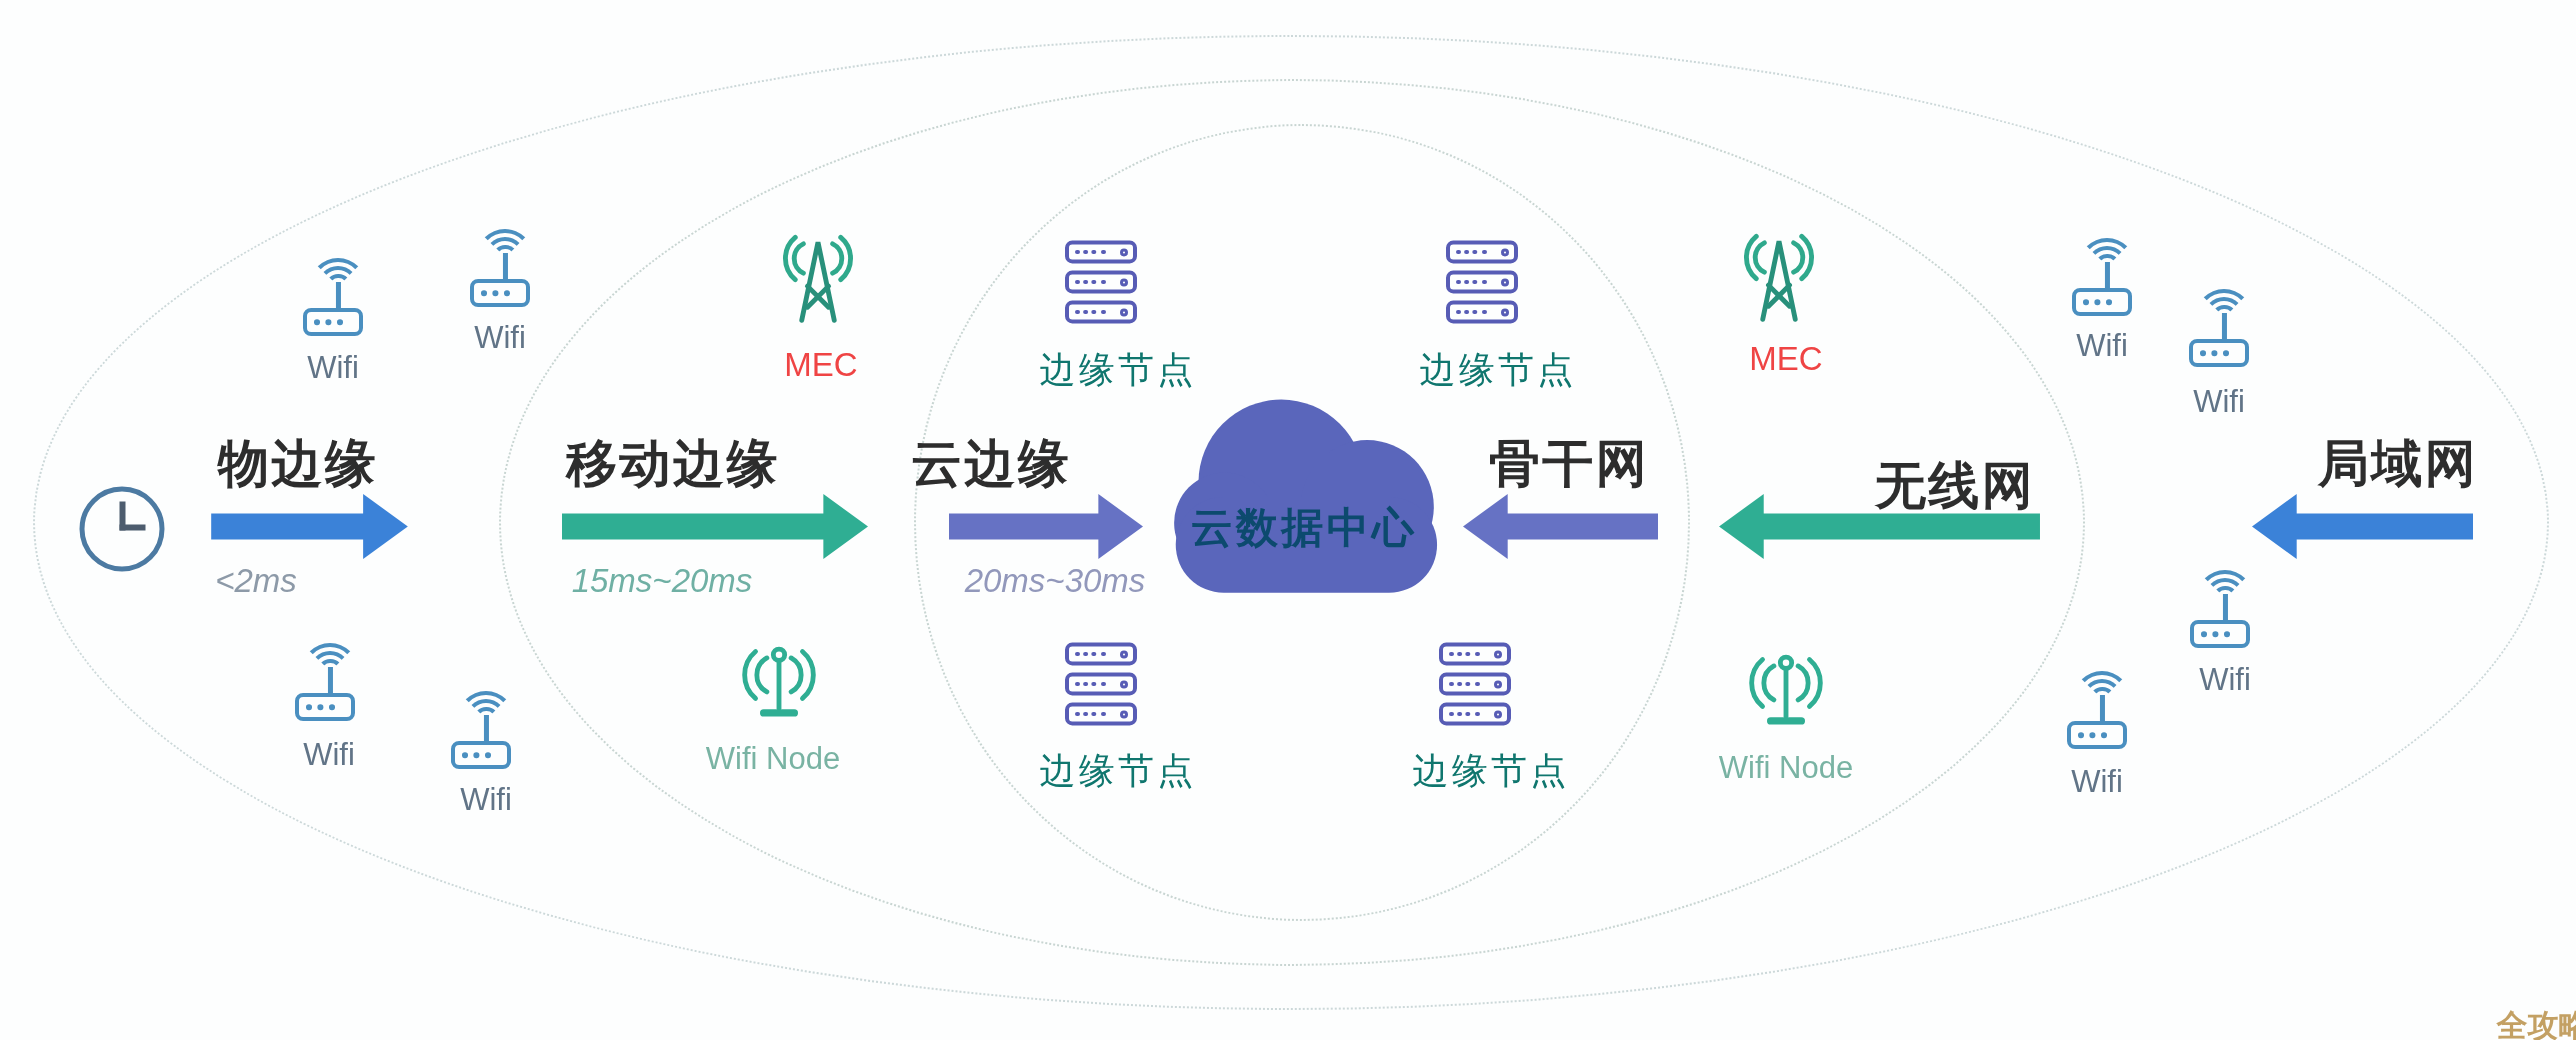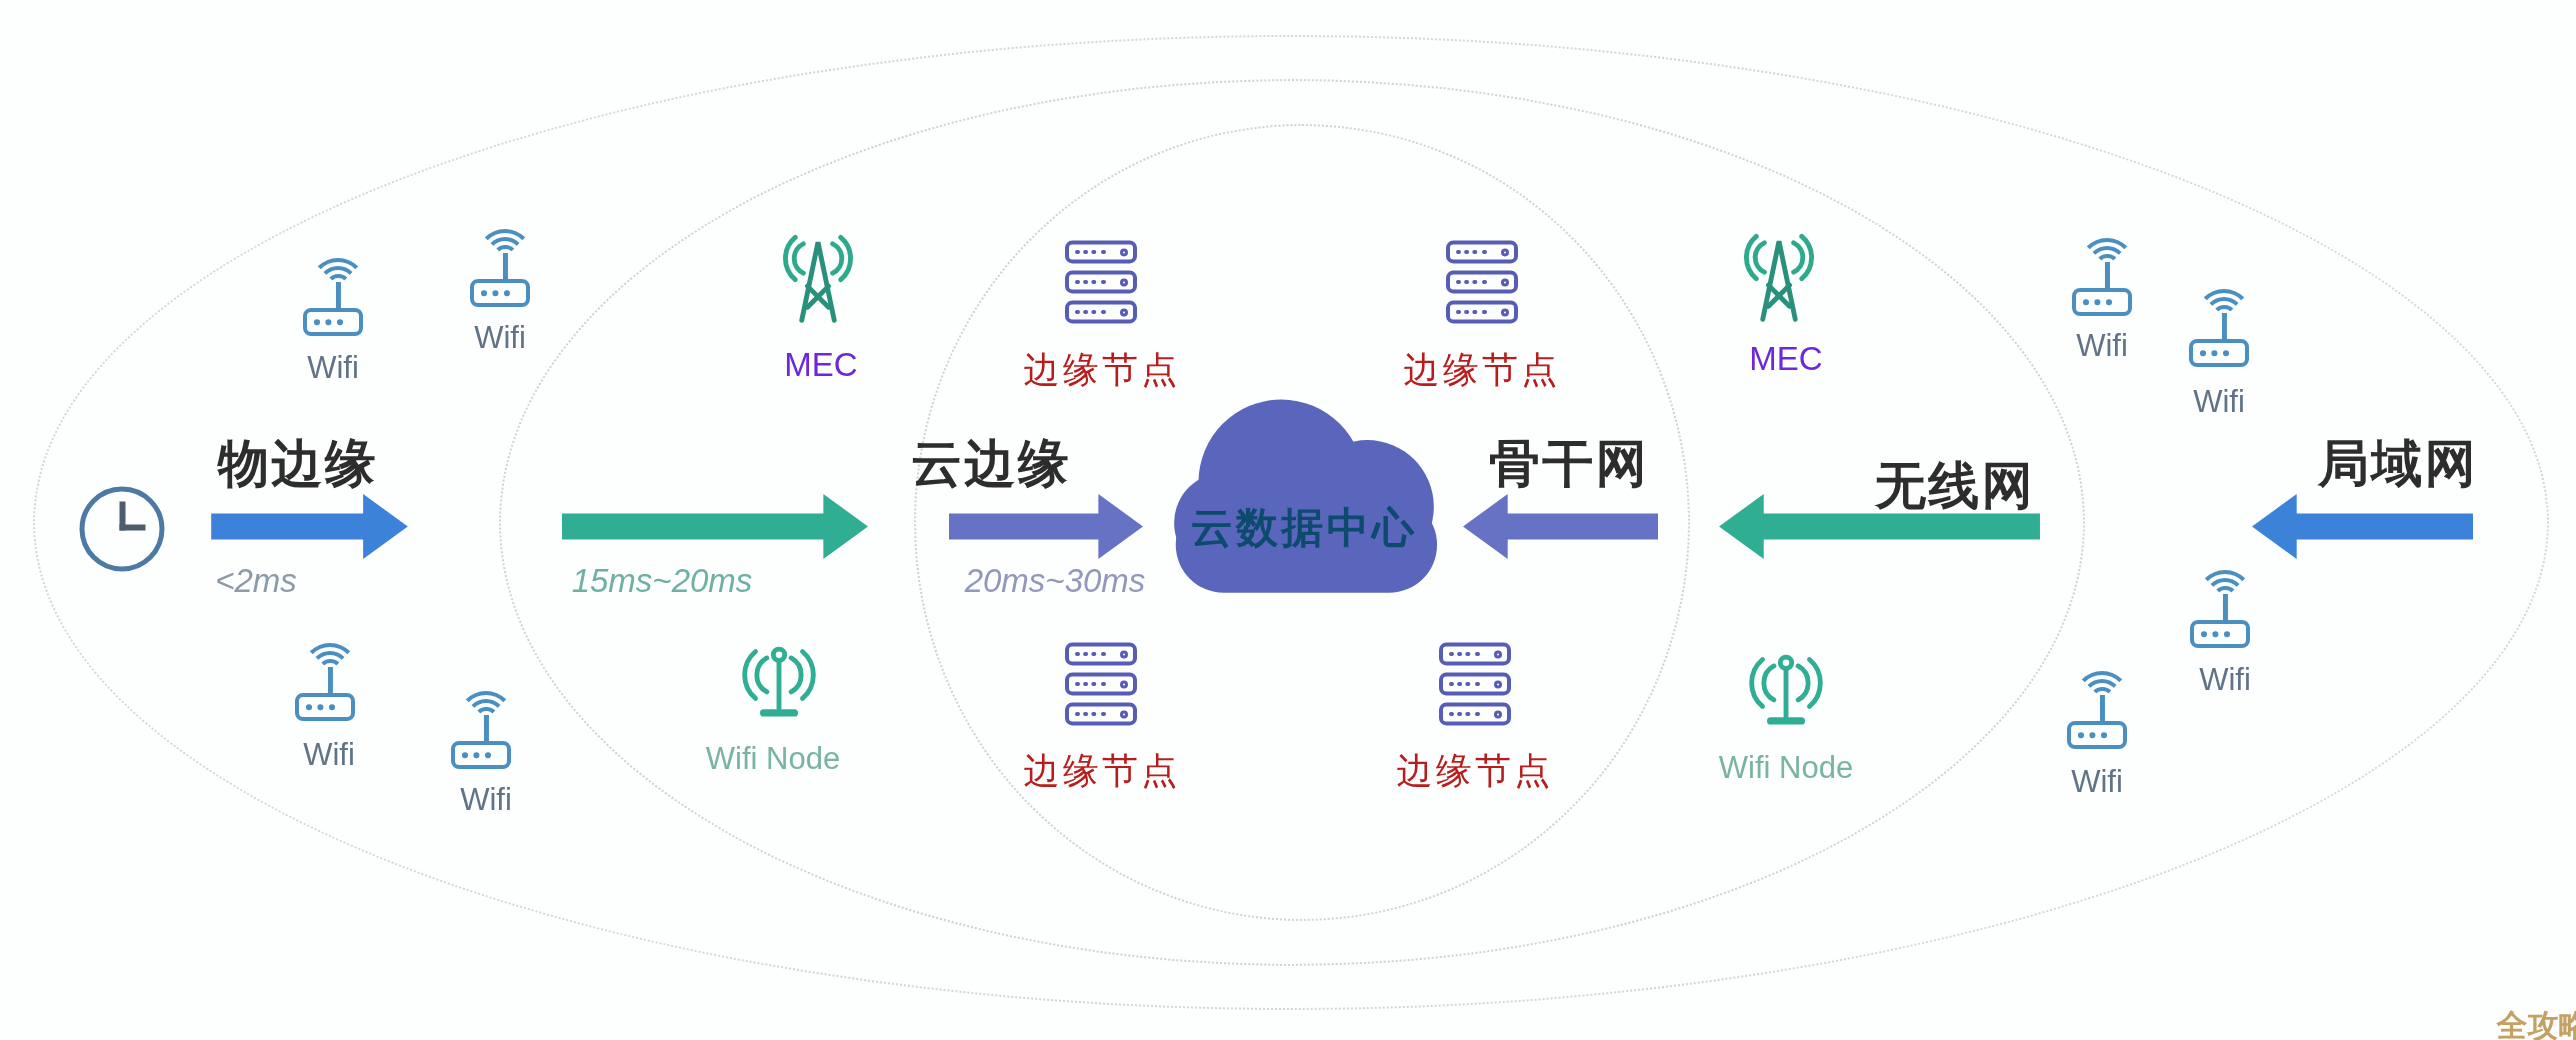--- a/index.html
+++ b/index.html
@@ -8,23 +8,23 @@
   
   .ring{position:absolute;border:2.4px dotted #ccd8d9;border-radius:50%;}
   .ring1{left:33px;top:35px;width:2512px;height:971px;}
   .ring2{left:499px;top:79px;width:1582px;height:883px;border-color:#c8d5d2;}
   .ring3{left:914px;top:124px;width:772px;height:793px;border-color:#c8d5d2;}
   
   .lbl{position:absolute;transform:translate(-50%,-50%);white-space:nowrap;line-height:1;}
   .stage-title{font-size:51px;font-weight:700;color:#2d2d2d;letter-spacing:2.4px;}
   .latency{font-size:33px;font-weight:400;font-style:italic;}
   .node-label{font-size:31px;color:#617487;}
-  .mec-label{font-size:33px;color:#6d28d9;}
+  .mec-label{font-size:33px;color:#ef4444;}
   .wifinode-label{font-size:31px;color:#79b3a3;}
-  .edge-label{font-size:36px;color:#b91c1c;letter-spacing:3.3px;}
+  .edge-label{font-size:36px;color:#0f766e;letter-spacing:3.3px;margin-left:16px;}
   .cloud-label{font-size:42px;font-weight:700;color:#0c4a6e;letter-spacing:3.3px;text-align:center;}
   .watermark{font-size:31px;font-weight:700;color:#c3a063;}
   .arrow{position:absolute;height:65px;}
   
   .clock-icon{position:absolute;width:75px;height:75px;border:5.7px solid #4c7aa2;border-radius:50%;
               transform:translate(-50%,-50%);}
   .clock-icon::before{content:"";position:absolute;left:35px;top:9.8px;width:5.7px;height:29px;background:#4d5c6e;}
   .clock-icon::after{content:"";position:absolute;left:35px;top:33px;width:26px;height:5.7px;background:#4d5c6e;}
   
   .wifi-icon{position:absolute;width:68px;height:78px;transform:translate(-50%,-50%);}
@@ -57,20 +57,21 @@
 
 <div class="canvas">
 
   <div class="ring ring1"></div>
   <div class="ring ring2"></div>
   <div class="ring ring3"></div>
 
   <div class="clock-icon" style="left:122px;top:529px;"></div>
 
   <div class="lbl stage-title" style="left:298px;top:463px;">物边缘</div>
+  <div class="lbl stage-title" style="left:673px;top:463px;">移动边缘</div>
   <div class="lbl stage-title" style="left:991px;top:463px;">云边缘</div>
   <div class="lbl stage-title" style="left:1569px;top:463px;text-align:right;">骨干网</div>
   <div class="lbl stage-title" style="left:1955px;top:485px;">无线网</div>
   <div class="lbl stage-title" style="left:2398px;top:463px;">局域网</div>
 
   <svg class="arrow" style="left:211px;top:494px;" width="197" height="65" viewBox="0 0 242 80">
     <polygon points="0,24 187,24 187,0 242,40 187,80 187,56 0,56" fill="#3b82d8"></polygon>
     </svg>
   <svg class="arrow" style="left:562px;top:494px;" width="306" height="65" viewBox="0 0 377 80">
     <polygon points="0,24 322,24 322,0 377,40 322,80 322,56 0,56" fill="#2fae93"></polygon>

